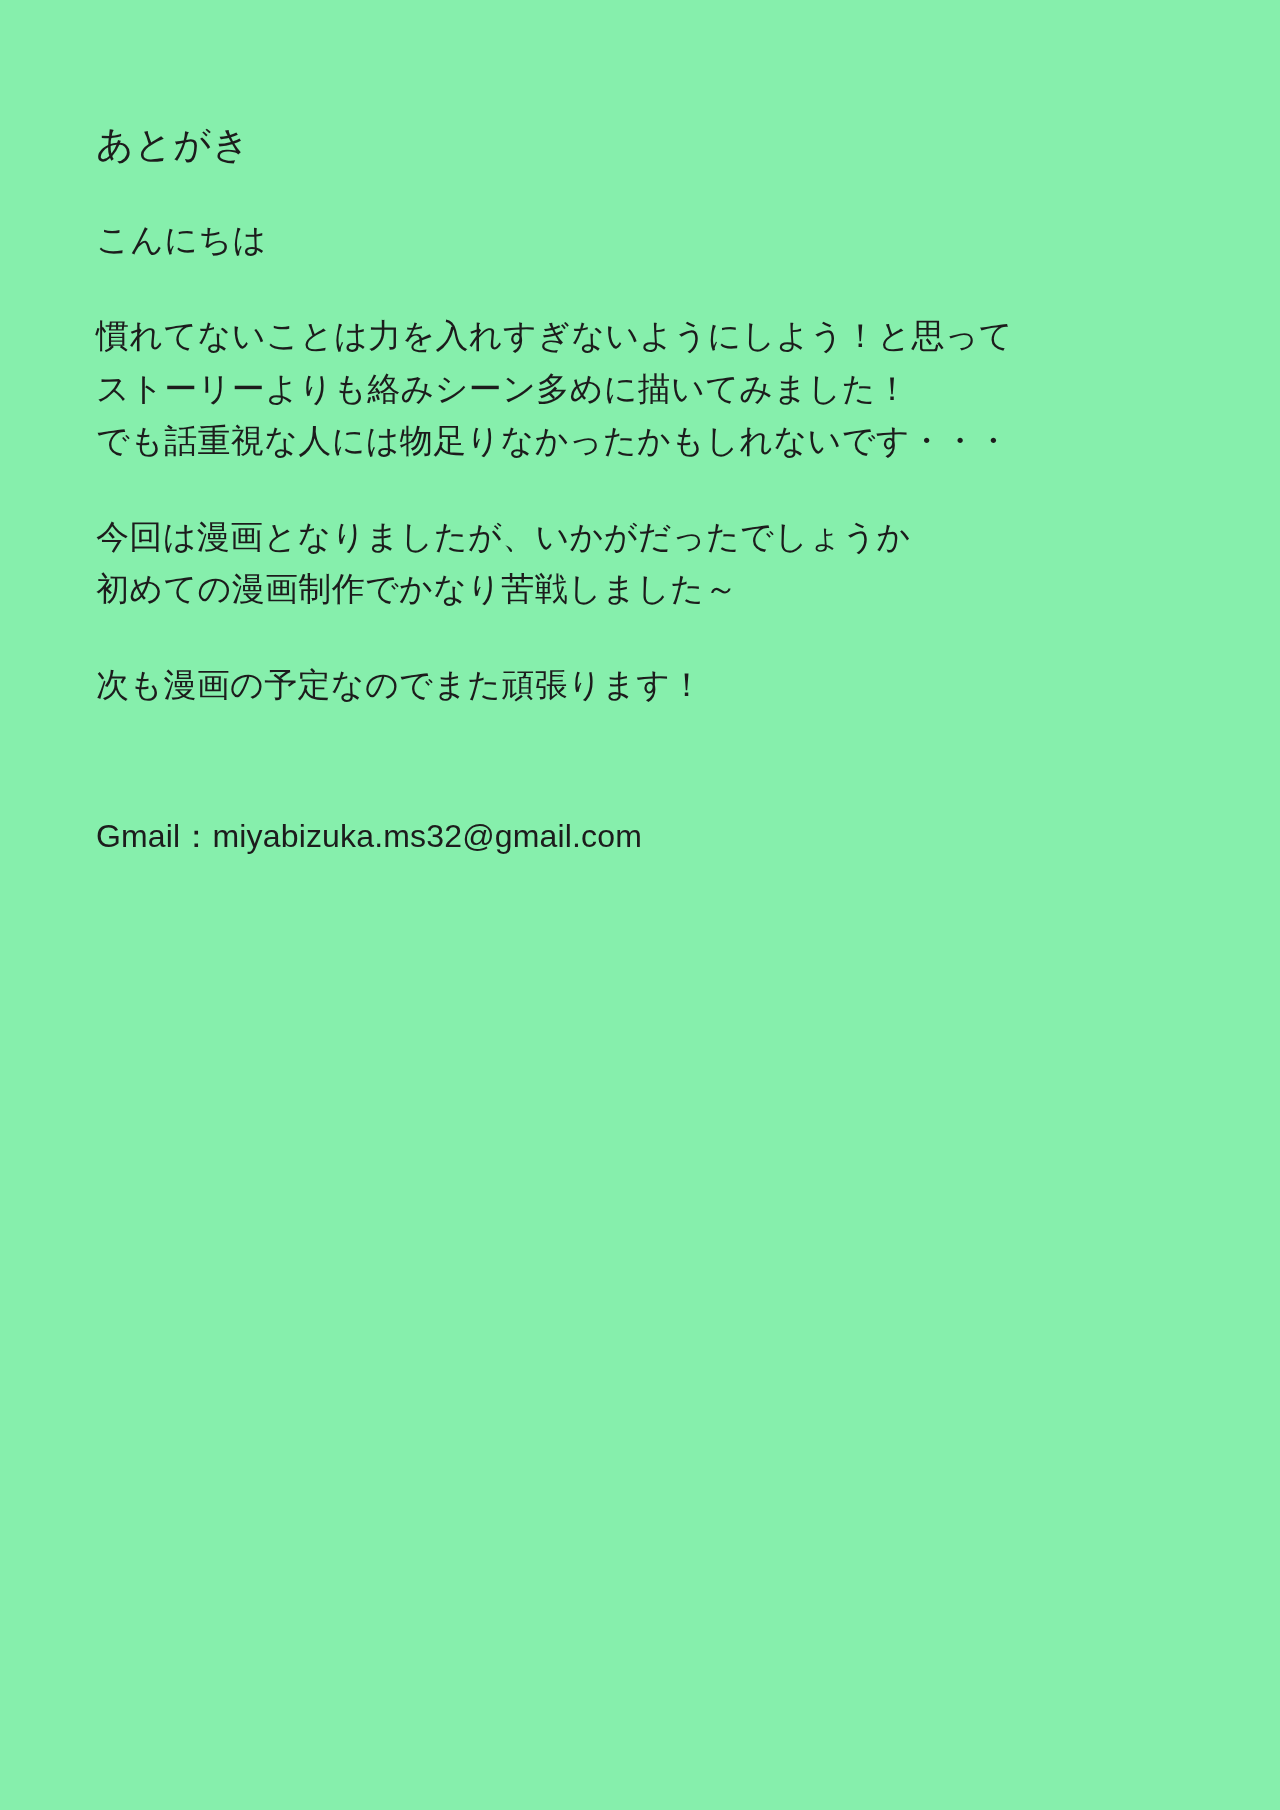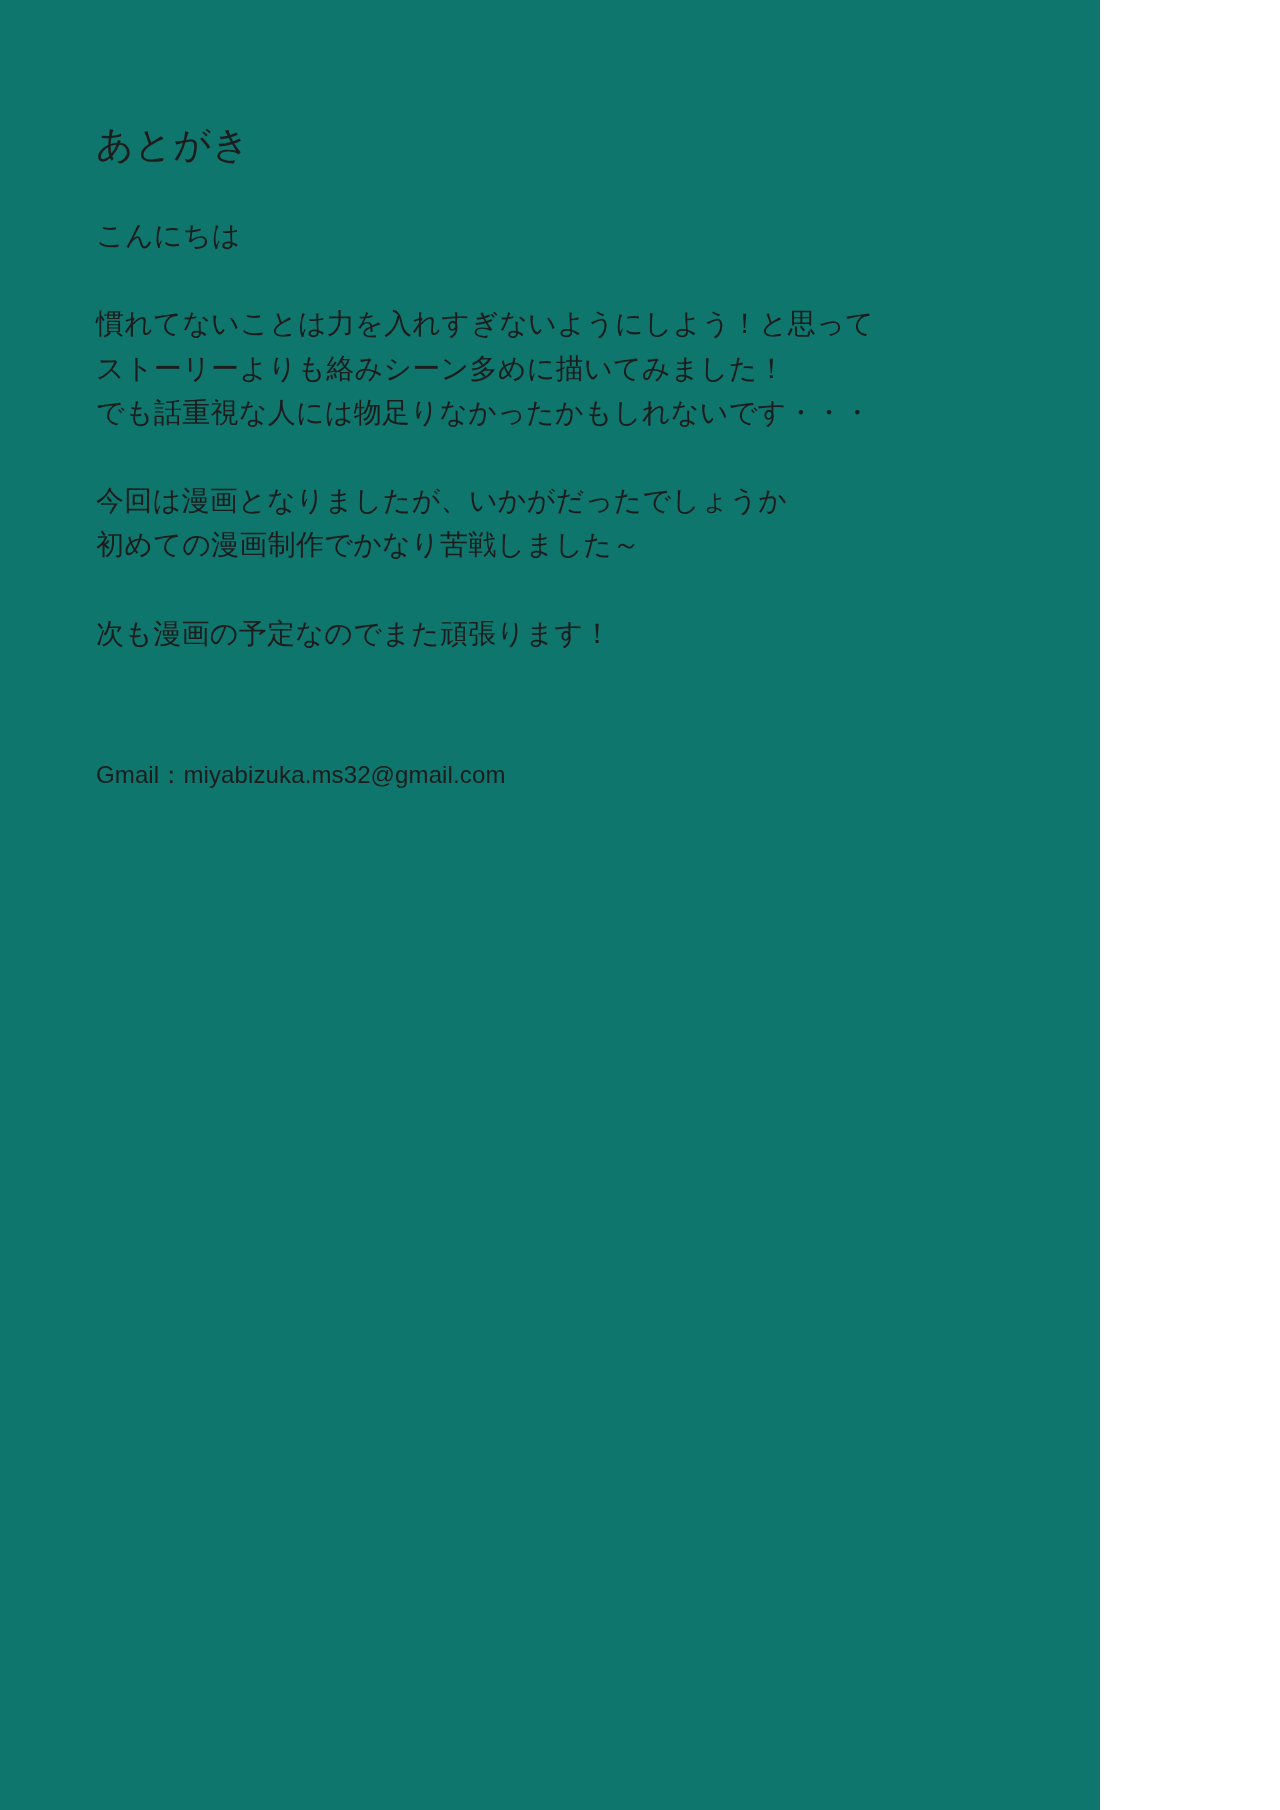--- a/index.html
+++ b/index.html
@@ -9,55 +9,55 @@
   }
   body {
     width: 1280px;
     height: 1810px;
     font-family: "Liberation Sans", sans-serif;
     color: #1c1c1c;
     overflow: hidden;
   }
   .page {
     position: relative;
-    width: 1100px;
+    width: 1280px;
     height: 1810px;
-    background: #0f766e;
+    background: #86efac;
     box-sizing: border-box;
   }
   .content {
     position: absolute;
     left: 96px;
     top: 122px;
     width: 1080px;
   }
   .heading {
     font-size: 37px;
     line-height: 1.25;
     letter-spacing: 0.02em;
     margin: 0 0 46px 0;
     font-weight: 400;
   }
   .para {
     margin: 0 0 44px 0;
   }
   .line {
-    font-size: 28px;
+    font-size: 33px;
     line-height: 1.58;
     letter-spacing: 0.01em;
     white-space: pre;
   }
   .spacer-lg {
     height: 56px;
   }
   .contact {
     margin: 0 0 52px 0;
   }
   .contact .line {
-    font-size: 24px;
+    font-size: 32px;
     letter-spacing: 0.005em;
   }
 </style>
 </head>
 <body>
 
 <div class="page">
   <div class="content">
 
     <h1 class="heading">あとがき</h1>

